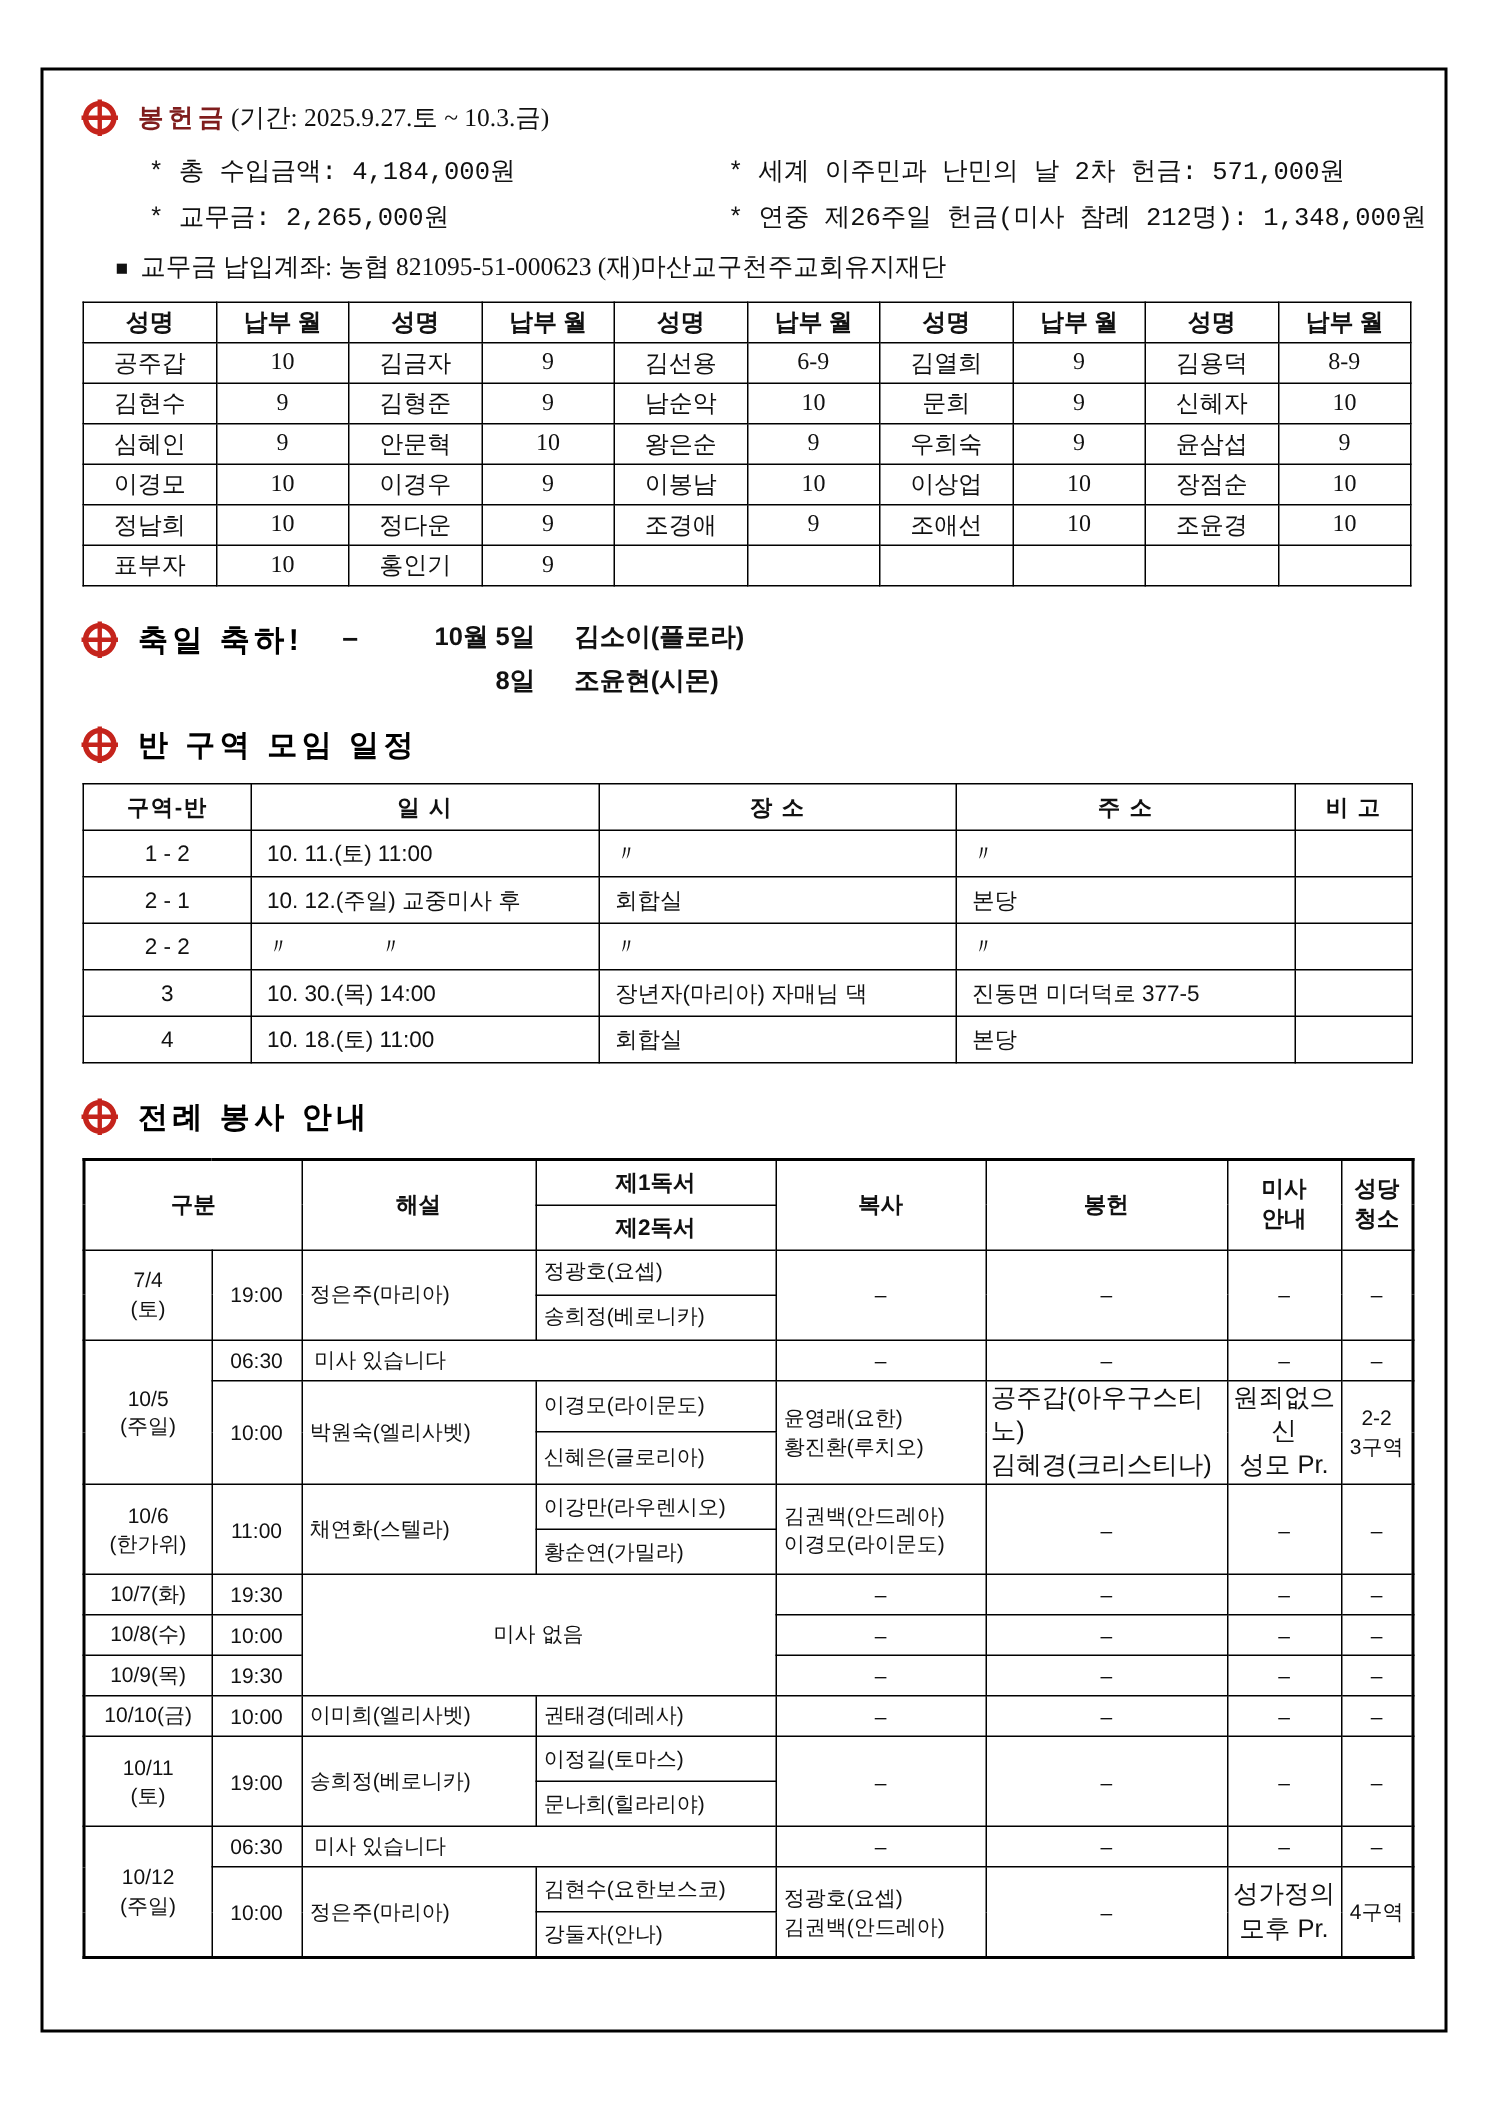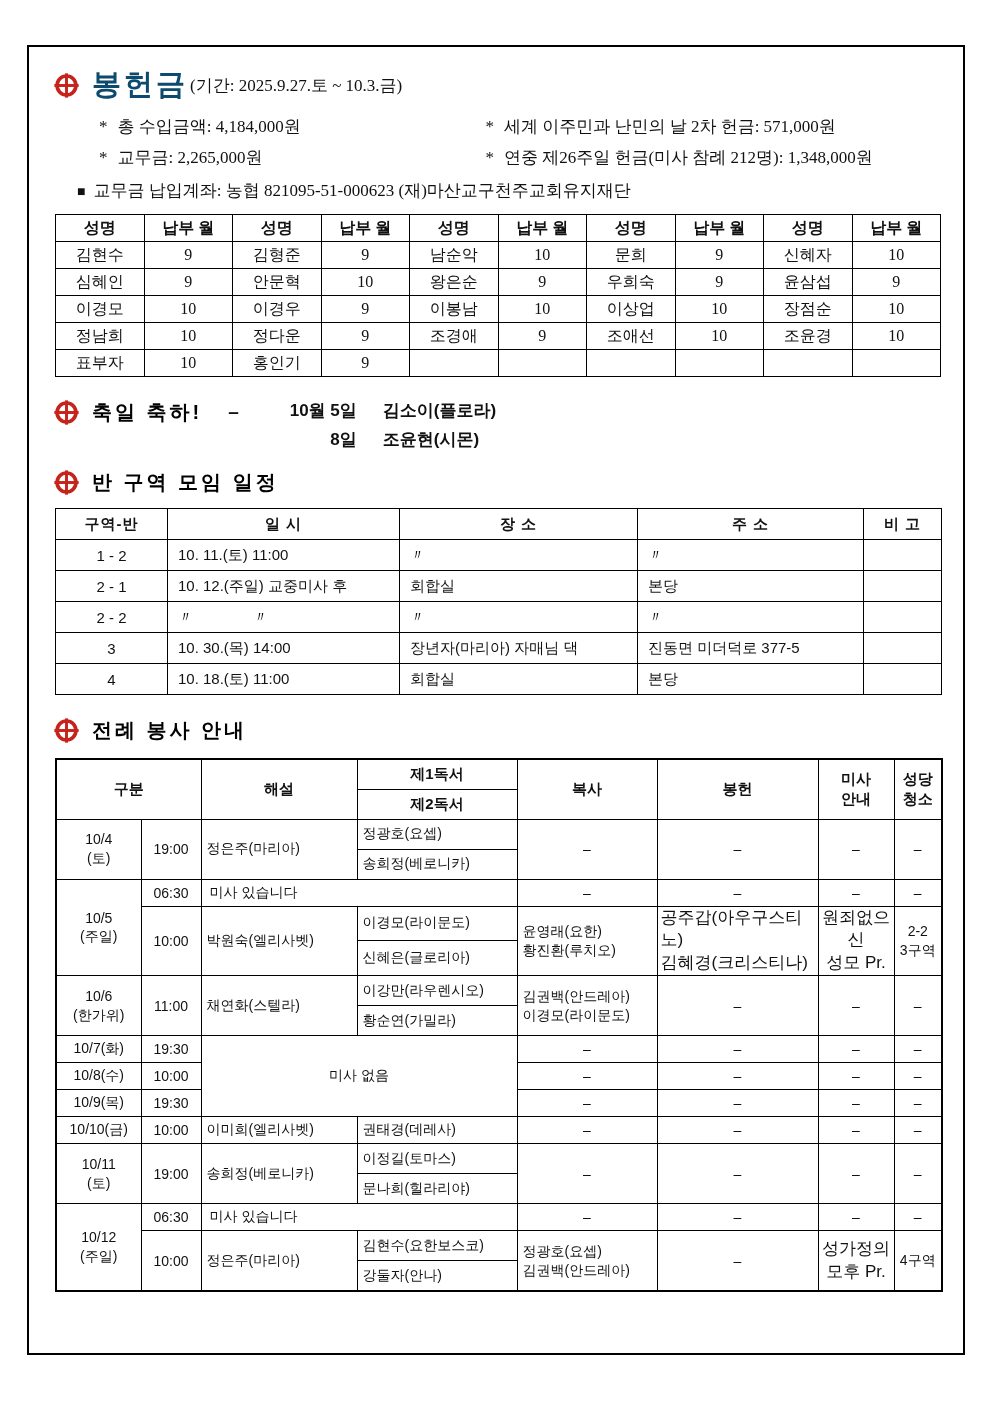--- a/index.html
+++ b/index.html
@@ -10,34 +10,34 @@
     position:relative;
   }
   .frame {
     position:absolute; left:27px; top:45px; width:938px; height:1310px;
     border:2px solid #000; padding:18px 24px 0 24px; background:#fff;
   }
   
   .sec { display:flex; align-items:center; }
   .cross-icon { width:27px; height:27px; flex:0 0 27px; margin-right:12px; }
   .sec-title-main {
-    font-weight:bold; font-size:29px; letter-spacing:3px; color:#0c4a6e;
+    font-weight:bold; font-size:17px; letter-spacing:3px; color:#7f1d1d;
   }
   .sec-title {
     font-weight:bold; font-size:20px; letter-spacing:3px; color:#000;
     font-family:Liberation Sans, sans-serif;
   }
   .period { font-size:17px; margin-left:2px; }
 
   
   .bullets {
     margin:10px 0 0 46px; display:grid; grid-template-columns:46% 54%;
     row-gap:8px; font-size:17px;
   }
-  .bullet-line { white-space:nowrap; }
+  .bullet-line { white-space:nowrap;font-family:Liberation Mono, monospace; }
   .bullet-star { margin-right:10px; }
   .account-line { margin:10px 0 0 24px; font-size:17px; }
   .sq { font-size:14px; margin-right:8px; }
 
   
   table { border-collapse:collapse; table-layout:fixed; }
   .t1 { width:886px; margin:12px 0 0 2px; font-size:16px;border-radius:22px; }
   .t1 th, .t1 td {
     border:1px solid #000; height:27px; text-align:center; padding:0 2px;
     font-weight:normal; overflow:hidden;
@@ -112,20 +112,32 @@
           <th class="m">납부 월</th>
           <th>성명</th>
           <th class="m">납부 월</th>
           <th>성명</th>
           <th class="m">납부 월</th>
           <th>성명</th>
           <th class="m">납부 월</th>
         </tr>
       </thead>
     <tbody>
+        <tr>
+          <td>공주갑</td>
+          <td class="m">10</td>
+          <td>김금자</td>
+          <td class="m">9</td>
+          <td>김선용</td>
+          <td class="m">6-9</td>
+          <td>김열희</td>
+          <td class="m">9</td>
+          <td>김용덕</td>
+          <td class="m">8-9</td>
+        </tr>
         <tr>
           <td>김현수</td>
           <td class="m">9</td>
           <td>김형준</td>
           <td class="m">9</td>
           <td>남순악</td>
           <td class="m">10</td>
           <td>문희</td>
           <td class="m">9</td>
           <td>신혜자</td>
@@ -303,21 +315,21 @@
             <div>성당</div>
             <div>청소</div>
           </th>
       </tr>
       <tr class="rh">
         <th>제2독서</th>
       </tr>
 
       <tr class="rh">
         <td rowspan="2" class="two-line">
-            <div>10/4</div>
+            <div>7/4</div>
             <div>(토)</div>
           </td>
         <td rowspan="2">19:00</td>
         <td rowspan="2" class="al">정은주(마리아)</td>
         <td class="al">정광호(요셉)</td>
         <td rowspan="2">–</td>
         <td rowspan="2">–</td>
         <td rowspan="2">–</td>
         <td rowspan="2">–</td>
       </tr>

